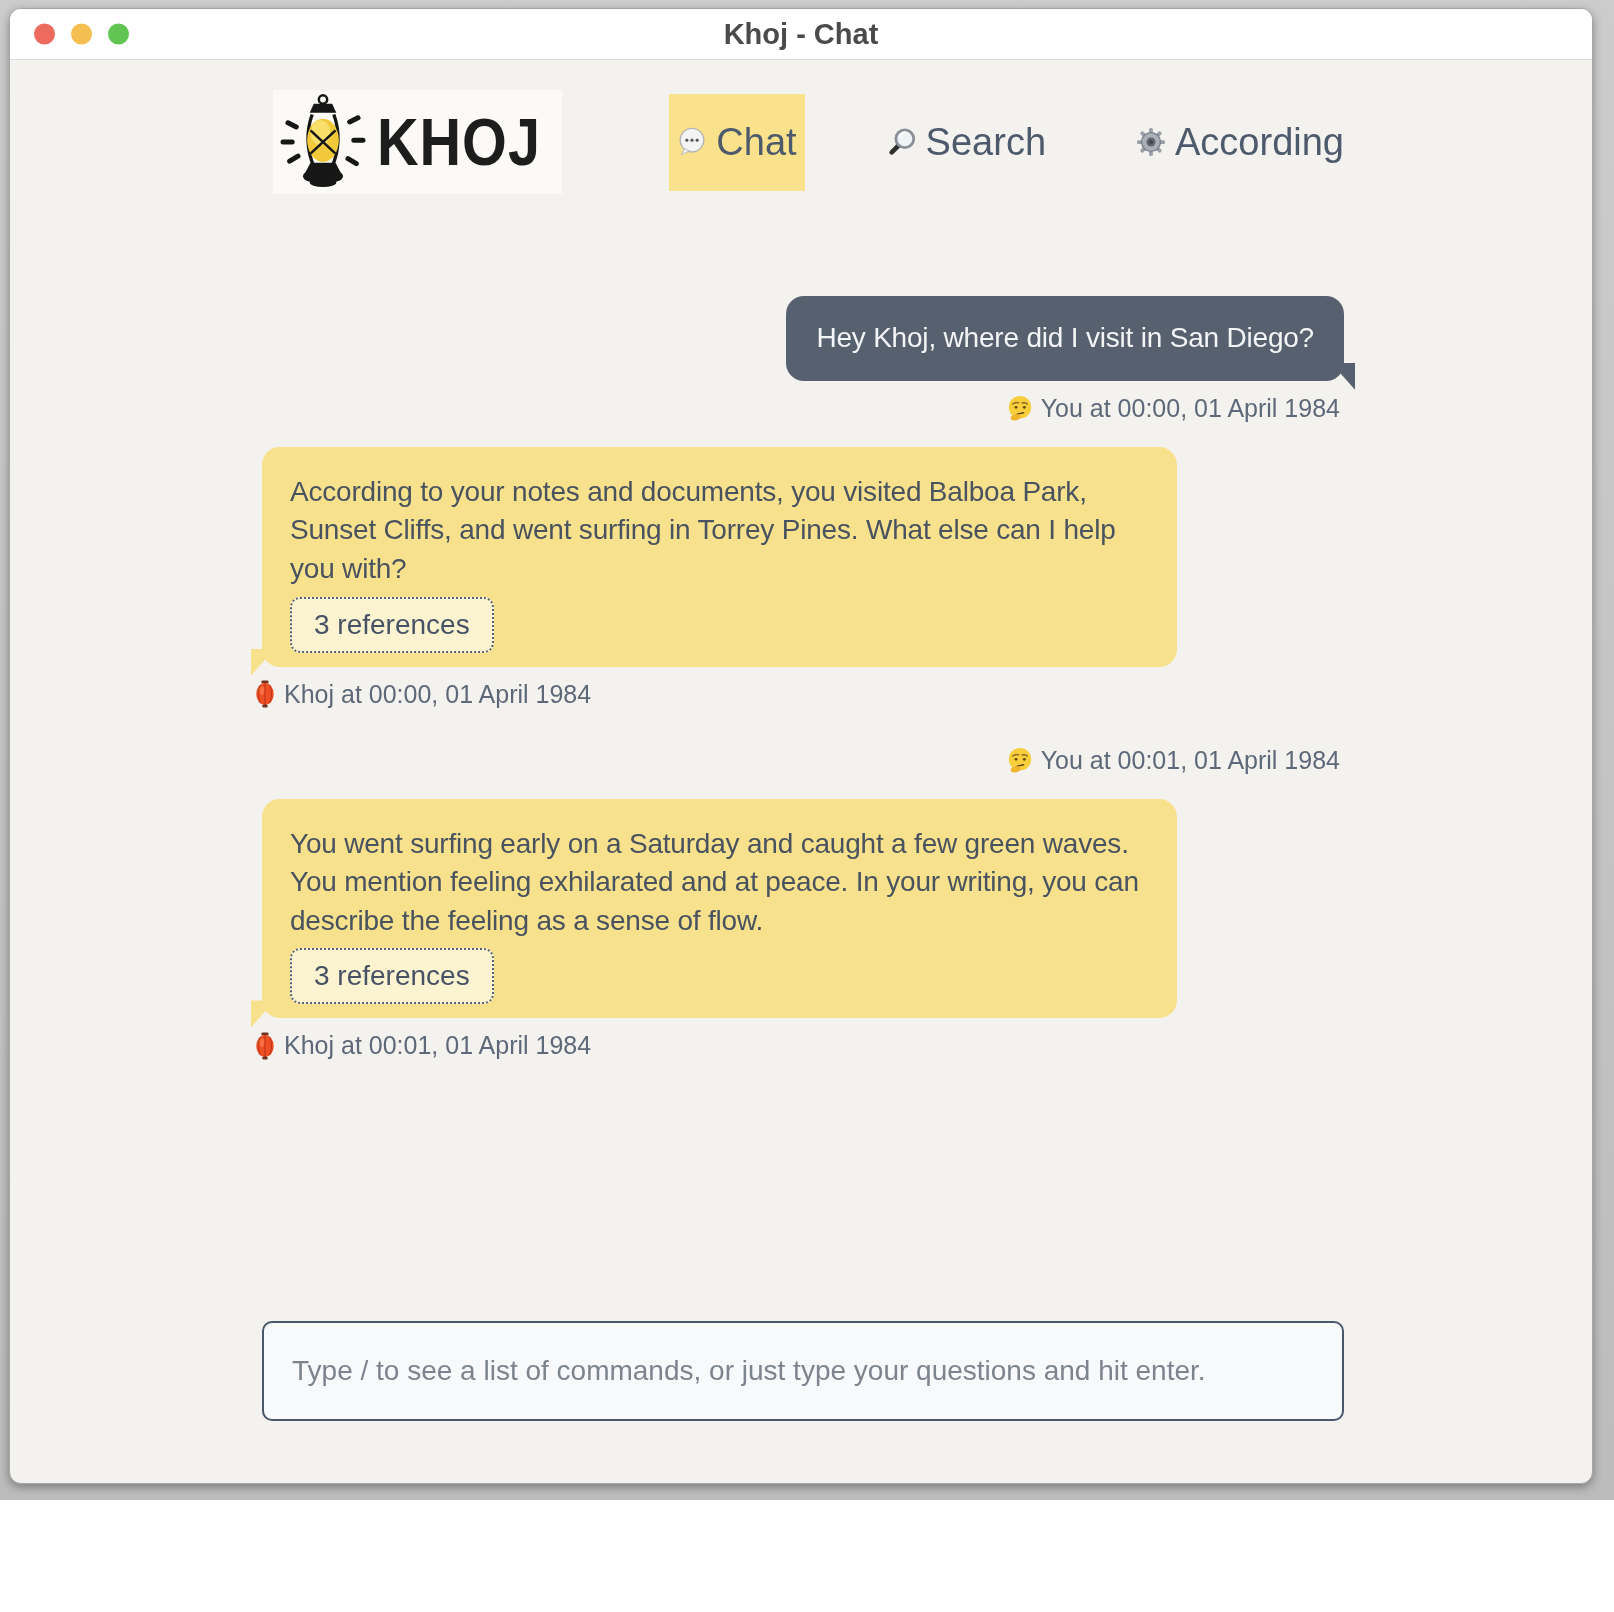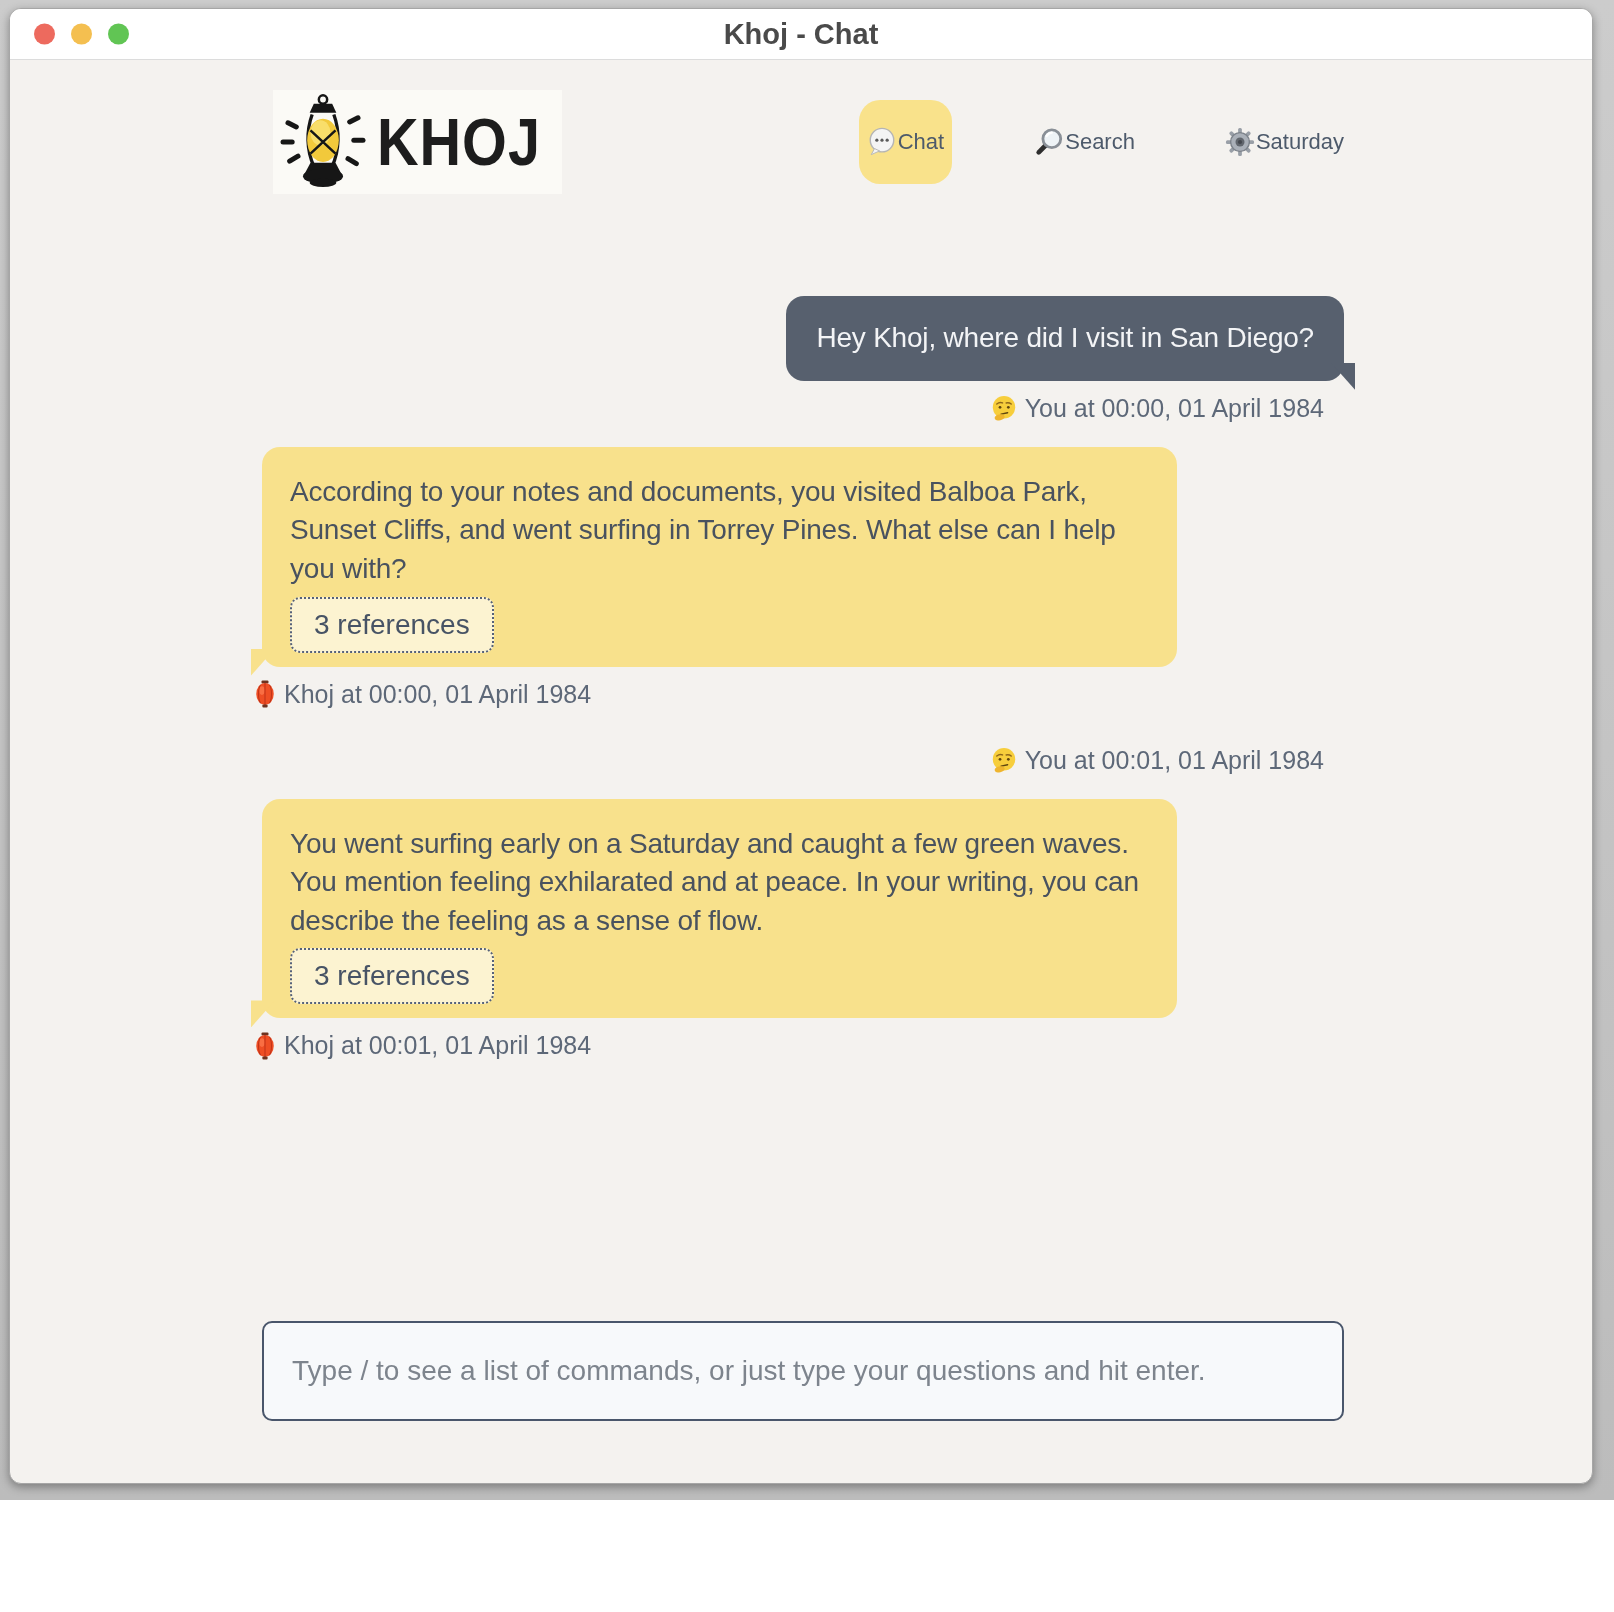--- a/index.html
+++ b/index.html
@@ -36,22 +36,22 @@
     padding:30px 240px 10px 240px;
     margin-left:23px;
   }
   .logo{display:flex;align-items:center;gap:8px;background:#fbfaf6;padding:2px 14px 2px 4px;}
   .logo-text{
     font-size:60px;font-weight:900;color:#1d1d1d;letter-spacing:1px;
     transform:scale(.96,1.1);transform-origin:left center;
   }
   .nav{display:flex;align-items:center;gap:74px;}
   .nav-item{
-    display:flex;align-items:center;gap:1px;font-size:22px;color:#4d5a6b;
-    padding:27px 8px;border-radius:21px;cursor:pointer;text-decoration:none;
+    display:flex;align-items:center;gap:9px;font-size:38px;color:#4d5a6b;
+    padding:27px 8px;border-radius:0;cursor:pointer;text-decoration:none;
   }
   .nav-item.active{background:#f9e28b;}
   
   .chat-area{flex:1 1 auto;padding:0;}
   .chat-col{margin:0 248px 0 252px;}
   .msg{display:flex;flex-direction:column;}
   .msg.you{align-items:flex-end;}
   .msg.khoj{align-items:flex-start;}
   .bubble{
     position:relative;font-size:28px;line-height:1.38;border-radius:18px;
@@ -74,21 +74,21 @@
   .refs{
     display:inline-block;margin-top:8px;font-size:28px;color:#475365;
     font-family:"Liberation Sans","DejaVu Sans",sans-serif;
     background:rgba(255,255,255,.6);border:2px dotted #55617a;border-radius:10px;
     padding:10px 22px;cursor:pointer;
   }
   .meta{
     display:flex;align-items:center;gap:8px;font-size:25px;color:#5d6878;
     margin-top:13px;
   }
-  .msg.you .meta{margin-right:20px;}
+  .msg.you .meta{margin-right:4px;}
   .msg.khoj .meta{margin-left:-8px;}
   .mt-first{margin-top:92px;}
   .mt-gap{margin-top:24px;}
   
   .input-row{position:absolute;left:252px;right:248px;bottom:62px;}
   .chat-input{
     width:100%;height:100px;box-sizing:border-box;
     font-family:"Liberation Sans","DejaVu Sans",sans-serif;
     font-size:28px;color:#333;background:#f7f9fb;
     border:2px solid #49566b;border-radius:10px;padding:0 28px;outline:none;
@@ -172,21 +172,21 @@
                 <rect x="14" y="1" width="4" height="7" rx="1.6" transform="rotate(180 16 16)"></rect>
                 <rect x="14" y="1" width="4" height="7" rx="1.6" transform="rotate(225 16 16)"></rect>
                 <rect x="14" y="1" width="4" height="7" rx="1.6" transform="rotate(270 16 16)"></rect>
                 <rect x="14" y="1" width="4" height="7" rx="1.6" transform="rotate(315 16 16)"></rect>
               </g>
               <circle cx="16" cy="16" r="10" fill="#aab0b8" stroke="#7c828a" stroke-width="1.5"></circle>
               <circle cx="16" cy="16" r="4.8" fill="#61666d"></circle>
               <circle cx="16" cy="16" r="2.2" fill="#43474d"></circle>
             </svg>
           </span>
-          <span>Saturday</span>
+          <span>According</span>
         </a>
       </nav>
     </div>
 
     <main class="chat-area">
       <div class="chat-col">
 
         <div class="msg you mt-first">
           <div class="bubble dark">
             <span>Hey Khoj, where did I visit in San Diego?</span>

